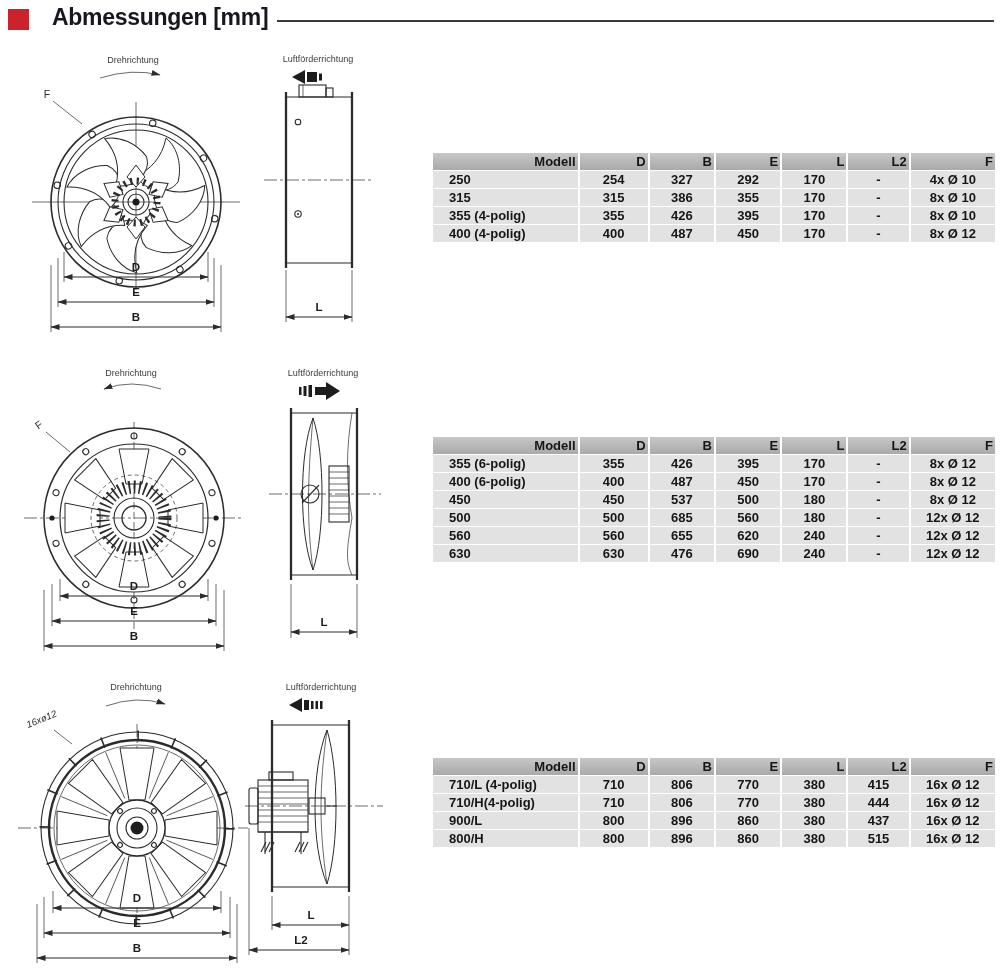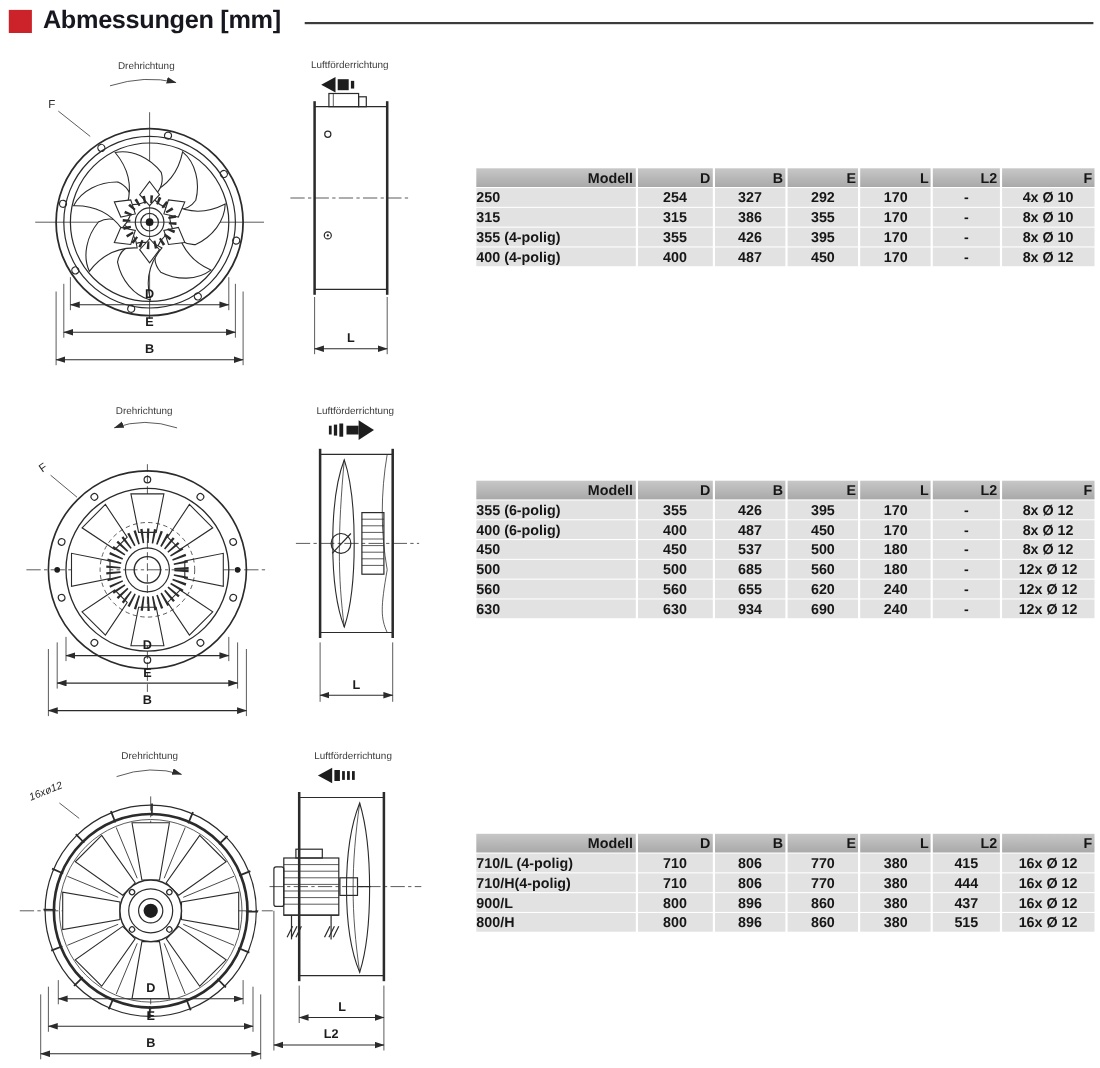--- a/index.html
+++ b/index.html
@@ -2,32 +2,32 @@
 <html><head>
 <meta charset="utf-8">
 <style>
   * { box-sizing: border-box; margin: 0; padding: 0; }
   html, body { width: 1000px; height: 971px; background: #fff; position: relative;
     font-family: "Liberation Sans", sans-serif; overflow: hidden; }
   .abs { position: absolute; }
 
   
   .hdr-bullet { left: 8px; top: 9px; width: 21px; height: 21px; background: #cc2229; }
-  .hdr-title  { left: 39px; top: 4px; font-size: 23px; font-weight: bold; color: #17171f;
+  .hdr-title  { left: 52px; top: 4px; font-size: 23px; font-weight: bold; color: #17171f;
                 letter-spacing: -0.3px; }
   .hdr-rule   { left: 277px; top: 20px; width: 717px; height: 0; border-top: 2px solid #3c3c3c; }
 
   
   .dim-table { border-collapse: separate; border-spacing: 2px 1px; table-layout: fixed;
     width: 566px; font-size: 13px; font-weight: bold; color: #161616; }
   .dim-table th { background: linear-gradient(#c7c7c7, #a9a9a9); height: 17px;
     text-align: right; font-weight: bold; padding: 1px 2px; }
   .dim-table td { background: #e2e2e2; height: 17px; text-align: center; padding: 1px 2px;
     white-space: nowrap; overflow: hidden; }
-  .dim-table td:first-child { text-align: left; padding-left: 0; }
+  .dim-table td:first-child { text-align: left; padding-left: 16px; }
   .dim-table th:nth-child(1){ width: 144px; } .dim-table th:nth-child(2){ width: 68px; }
   .dim-table th:nth-child(3){ width: 64px; }  .dim-table th:nth-child(4){ width: 64px; }
   .dim-table th:nth-child(5){ width: 64px; }  .dim-table th:nth-child(6){ width: 60px; }
   .dim-table th:nth-child(7){ width: 84px; }
   .tbl1 { left: 431px; top: 152px; } .tbl2 { left: 431px; top: 436px; } .tbl3 { left: 431px; top: 757px; }
 
   
   svg { overflow: visible; }
   .ln    { stroke: #2b2b2b; fill: none; stroke-width: 1.1; }
   .thin  { stroke: #2b2b2b; fill: none; stroke-width: 0.7; }
@@ -449,21 +449,21 @@
         <td>560</td>
         <td>655</td>
         <td>620</td>
         <td>240</td>
         <td>-</td>
         <td>12x Ø 12</td>
       </tr>
       <tr>
         <td>630</td>
         <td>630</td>
-        <td>934</td>
+        <td>476</td>
         <td>690</td>
         <td>240</td>
         <td>-</td>
         <td>12x Ø 12</td>
       </tr>
     </tbody>
   </table>
 
 <svg class="abs" style="left:10px;top:678px" width="242" height="293" viewBox="0 0 242 293">
   <text x="126" y="12" class="dlabel">Drehrichtung</text>

